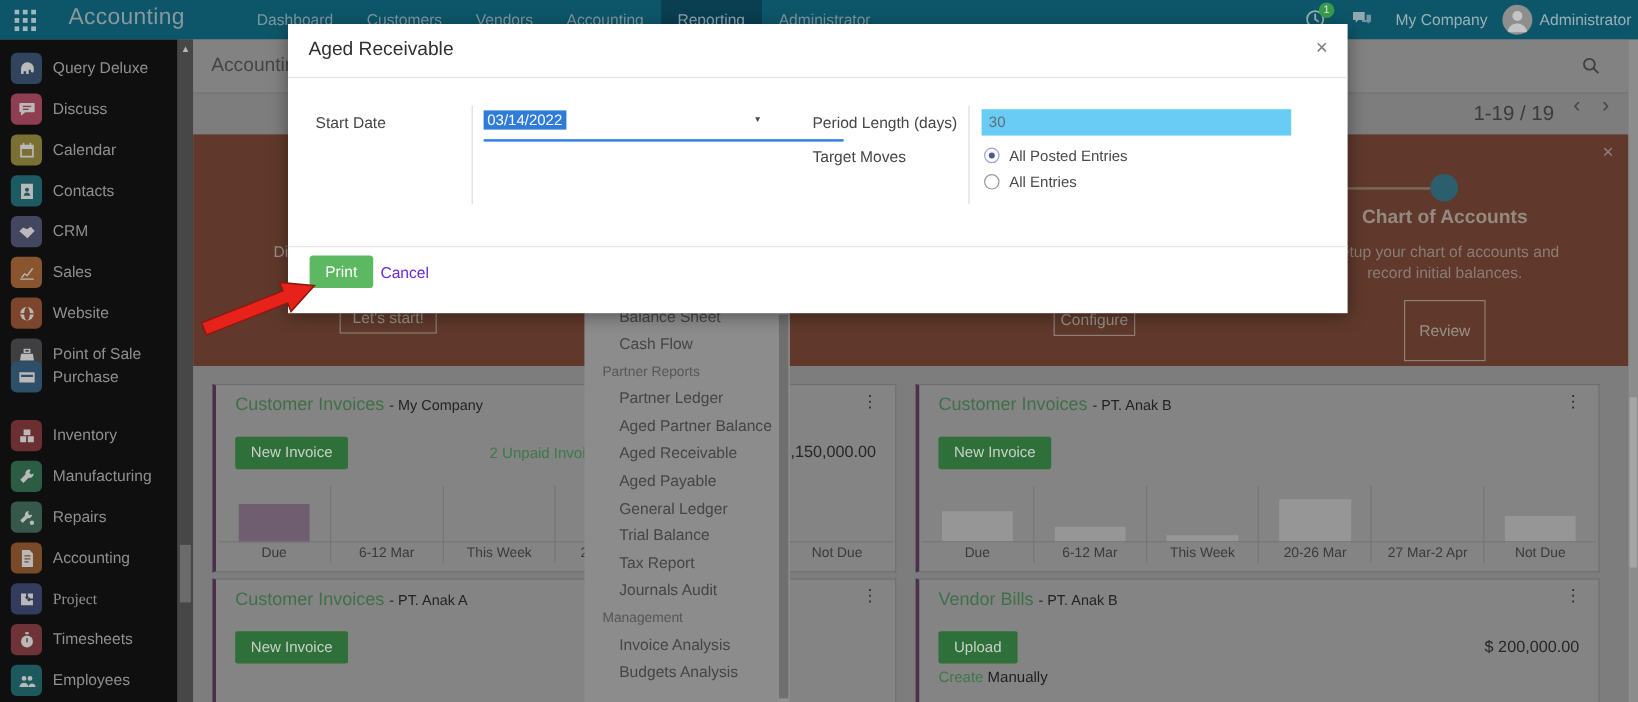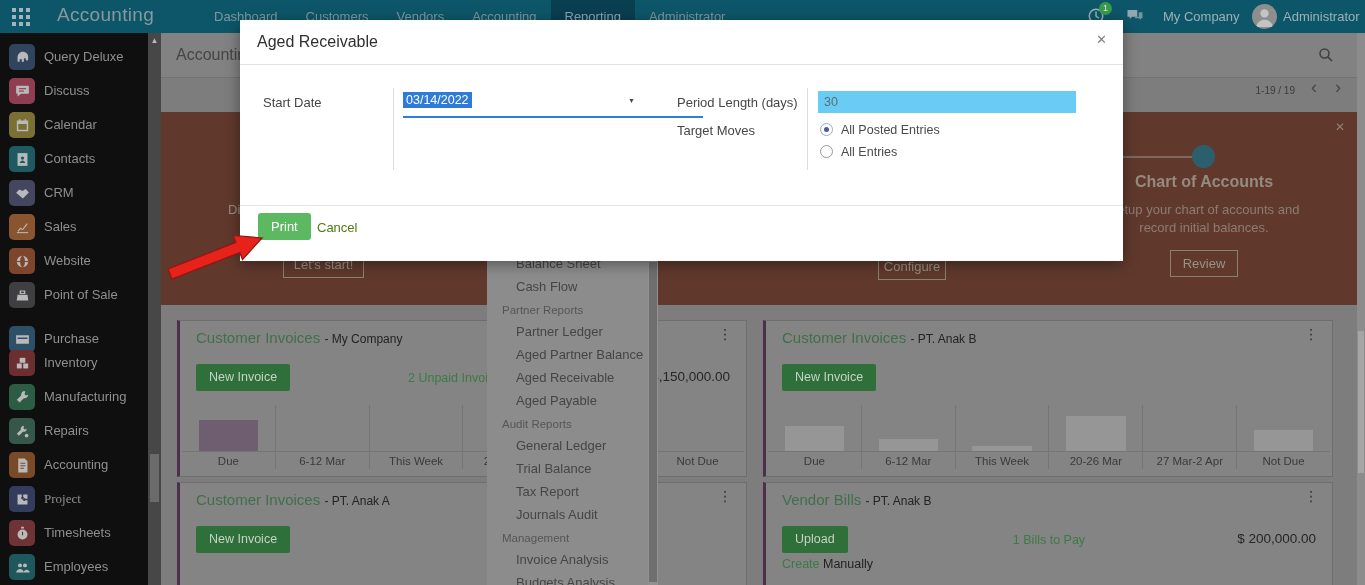--- a/index.html
+++ b/index.html
@@ -23,34 +23,34 @@
   .sb-label{position:absolute;left:44px;top:0;line-height:34px;font-size:13px;color:#8f8f8f;white-space:nowrap}
   #sb-scroll{position:absolute;left:148px;top:33px;width:13px;height:552px;background:#474747;z-index:1}
   #sb-scroll-arrow{position:absolute;left:0;top:3px;width:13px;text-align:center;font-size:8px;color:#b8b8b8}
   #sb-scroll-thumb{position:absolute;left:2px;top:421px;width:9px;height:48px;background:#6b6b6b}
 
   
   #content{position:absolute;left:161px;top:33px;width:1196px;height:552px;background:#7d7d7d;z-index:1}
   #breadcrumb-bar{position:absolute;left:0;top:0;width:1196px;height:45px;background:#828282;border-bottom:1px solid #737373}
   #page-title{position:absolute;left:15px;top:13px;font-size:16px;color:#454545}
   #search-icon{position:absolute;right:22px;top:13px;cursor:pointer}
-  #pager-range{position:absolute;right:62px;top:52px;font-size:10px;color:#3b3b3b}
+  #pager-range{position:absolute;right:62px;top:52px;font-size:17px;color:#3b3b3b}
   .pager-chev{position:absolute;top:44px;font-size:18px;color:#474747;cursor:pointer}
 
   
   #banner{position:absolute;left:0;top:79px;width:1196px;height:193px;background:#60392c;overflow:hidden}
   #banner-close{position:absolute;right:12px;top:8px;font-size:12px;color:#8f8178;cursor:pointer}
   #banner-frag{position:absolute;left:67px;top:90px;font-size:13px;color:#9b8c83;white-space:nowrap}
   .obtn{position:absolute;border:1px solid #8b8173;color:#979286;font-size:13px;text-align:center;background:transparent;cursor:pointer}
   #stepper-line{position:absolute;left:740px;top:44px;width:291px;height:2px;background:#7b695f}
   #stepper-dot{position:absolute;left:1031px;top:33px;width:23px;height:23px;border-radius:50%;background:#2c5f6d}
   #step-block{position:absolute;left:913px;top:61px;width:260px;text-align:center;color:#8b7c73}
   #step-title{font-size:16px;font-weight:bold;color:#948a80;margin-bottom:10px}
   .step-sub{font-size:13px;line-height:18px}
-  #review-btn{position:static;display:inline-block;margin-top:13px;padding:5px 12px}
+  #review-btn{position:static;display:inline-block;margin-top:13px;padding:17px 12px}
 
   
   .card{position:absolute;width:570px;background:#848484;border:1px solid #6e6e6e;border-left:3px solid #4b2f4b;overflow:hidden}
   .card-title{position:absolute;left:16px;top:8px;font-size:15px;color:#3f7049;white-space:nowrap}
   .card-company{font-size:12px;color:#232323}
   .kebab{position:absolute;right:14px;top:5px;font-size:14px;color:#2f2f2f;cursor:pointer}
   .gbtn{position:absolute;left:16px;top:43px;height:27px;padding:0 13px;background:#2f6f39;color:#c6d3c6;font-size:12.5px;line-height:27px;border-radius:2px;cursor:pointer;white-space:nowrap}
   .card-link{position:absolute;top:50px;font-size:12.5px;color:#3d7a47;cursor:pointer;white-space:nowrap}
   .card-amount{position:absolute;right:16px;top:48px;font-size:13.5px;color:#262626;white-space:nowrap}
   .mini-chart{position:absolute;left:2px;right:2px;top:84px;height:64px;display:flex}
@@ -86,21 +86,21 @@
   #date-caret{position:absolute;left:388px;top:77px;font-size:7px;color:#4a4a4a}
   #date-underline{position:absolute;left:163px;top:96px;width:300px;height:2px;background:#2d7de4}
   #period-input{position:absolute;left:578px;top:71px;width:258px;height:22px;background:#69ccf5;border:none;color:#5c6e78;font-size:12.5px;padding-left:6px;font-family:"Liberation Sans",sans-serif}
   .radio{position:absolute;width:13px;height:13px;border-radius:50%;background:#fff}
   #radio-posted{left:580px;top:103px;border:1px solid #9aa6cc}
   #radio-posted .dot{position:absolute;left:3px;top:3px;width:5px;height:5px;border-radius:50%;background:#4e5a94}
   #radio-all{left:580px;top:125px;border:1px solid #9a9a9a}
   .radio-label{position:absolute;left:601px;font-size:12.5px;color:#4a4a4a;white-space:nowrap}
   #modal-footer-line{position:absolute;left:0;top:185px;width:100%;height:1px;background:#e7e7e7}
   #print-btn{position:absolute;left:18px;top:193px;padding:6px 13px;background:#5cb961;color:#ffffff;font-size:13px;border:none;border-radius:3px;cursor:pointer;font-family:"Liberation Sans",sans-serif}
-  #cancel-btn{position:absolute;left:77px;top:200px;font-size:13px;color:#4d7c0f;cursor:pointer}
+  #cancel-btn{position:absolute;left:77px;top:200px;font-size:13px;color:#6d28d9;cursor:pointer}
 
   #arrow-svg{position:absolute;left:150px;top:225px;z-index:30;pointer-events:none}
 </style>
 </head>
 <body>
 
 <div id="nav">
   <span id="grid-icon">
     <svg width="18" height="18" viewBox="0 0 18 18">
         <g fill="#9fb6bd">
@@ -220,21 +220,21 @@
     </div>
     <div class="sb-item" style="top: 245px; text-align: center;">
       <span class="sb-icon" style="background: rgb(63, 63, 65);">
         <svg width="17" height="17" viewBox="0 0 24 24" fill="#b9b9b9">
           <path d="M5 11h14l1.2 8H3.8zM8 5h8v5H8z"></path>
           <rect x="10" y="6.5" width="4" height="2" fill="#3f3f41"></rect>
         </svg>
       </span>
       <span class="sb-label">Point of Sale</span>
     </div>
-    <div class="sb-item" style="top: 289px;">
+    <div class="sb-item" style="top: 264px;">
       <span class="sb-icon" style="background: rgb(45, 79, 104);">
         <svg width="17" height="17" viewBox="0 0 24 24" fill="#b9b9b9">
           <path fill-rule="evenodd" d="M3 6h18v12H3zM5 9h14v2.4H5z"></path>
         </svg>
       </span>
       <span class="sb-label">Purchase</span>
     </div>
     <div class="sb-item" style="top: 313px;">
       <span class="sb-icon" style="background: rgb(107, 46, 49);">
         <svg width="17" height="17" viewBox="0 0 24 24" fill="#b9b9b9">
@@ -399,40 +399,38 @@
   <div class="card" style="left:16px;top:449px;height:160px">
     <span class="card-title"><span>Customer Invoices</span> <span class="card-company">- PT. Anak A</span></span>
     <span class="kebab">⋮</span>
     <span class="gbtn">New Invoice</span>
   </div>
 
   <div class="card" style="left:602px;top:449px;height:160px">
     <span class="card-title"><span>Vendor Bills</span> <span class="card-company">- PT. Anak B</span></span>
     <span class="kebab">⋮</span>
     <span class="gbtn">Upload</span>
-    <span class="card-link" style="left:0;right:0;text-align:center">1 Bills to Pay</span>
     <span class="card-amount">$ 200,000.00</span>
     <span class="create-row"><span class="create-link">Create</span><span class="create-rest"> Manually</span></span>
   </div>
 </div>
 
 <div id="win-scroll">
   <span id="win-thumb"></span>
 </div>
 
 <div id="dropdown">
   <div id="dd-list">
       <div class="dd-item">Balance Sheet</div>
       <div class="dd-item">Cash Flow</div>
       <div class="dd-header">Partner Reports</div>
       <div class="dd-item">Partner Ledger</div>
       <div class="dd-item">Aged Partner Balance</div>
       <div class="dd-item">Aged Receivable</div>
       <div class="dd-item">Aged Payable</div>
-      <div class="dd-header">Audit Reports</div>
       <div class="dd-item">General Ledger</div>
       <div class="dd-item">Trial Balance</div>
       <div class="dd-item">Tax Report</div>
       <div class="dd-item">Journals Audit</div>
       <div class="dd-header">Management</div>
       <div class="dd-item">Invoice Analysis</div>
       <div class="dd-item">Budgets Analysis</div>
     </div>
   <div id="dd-scroll">
       <span id="dd-thumb"></span>

